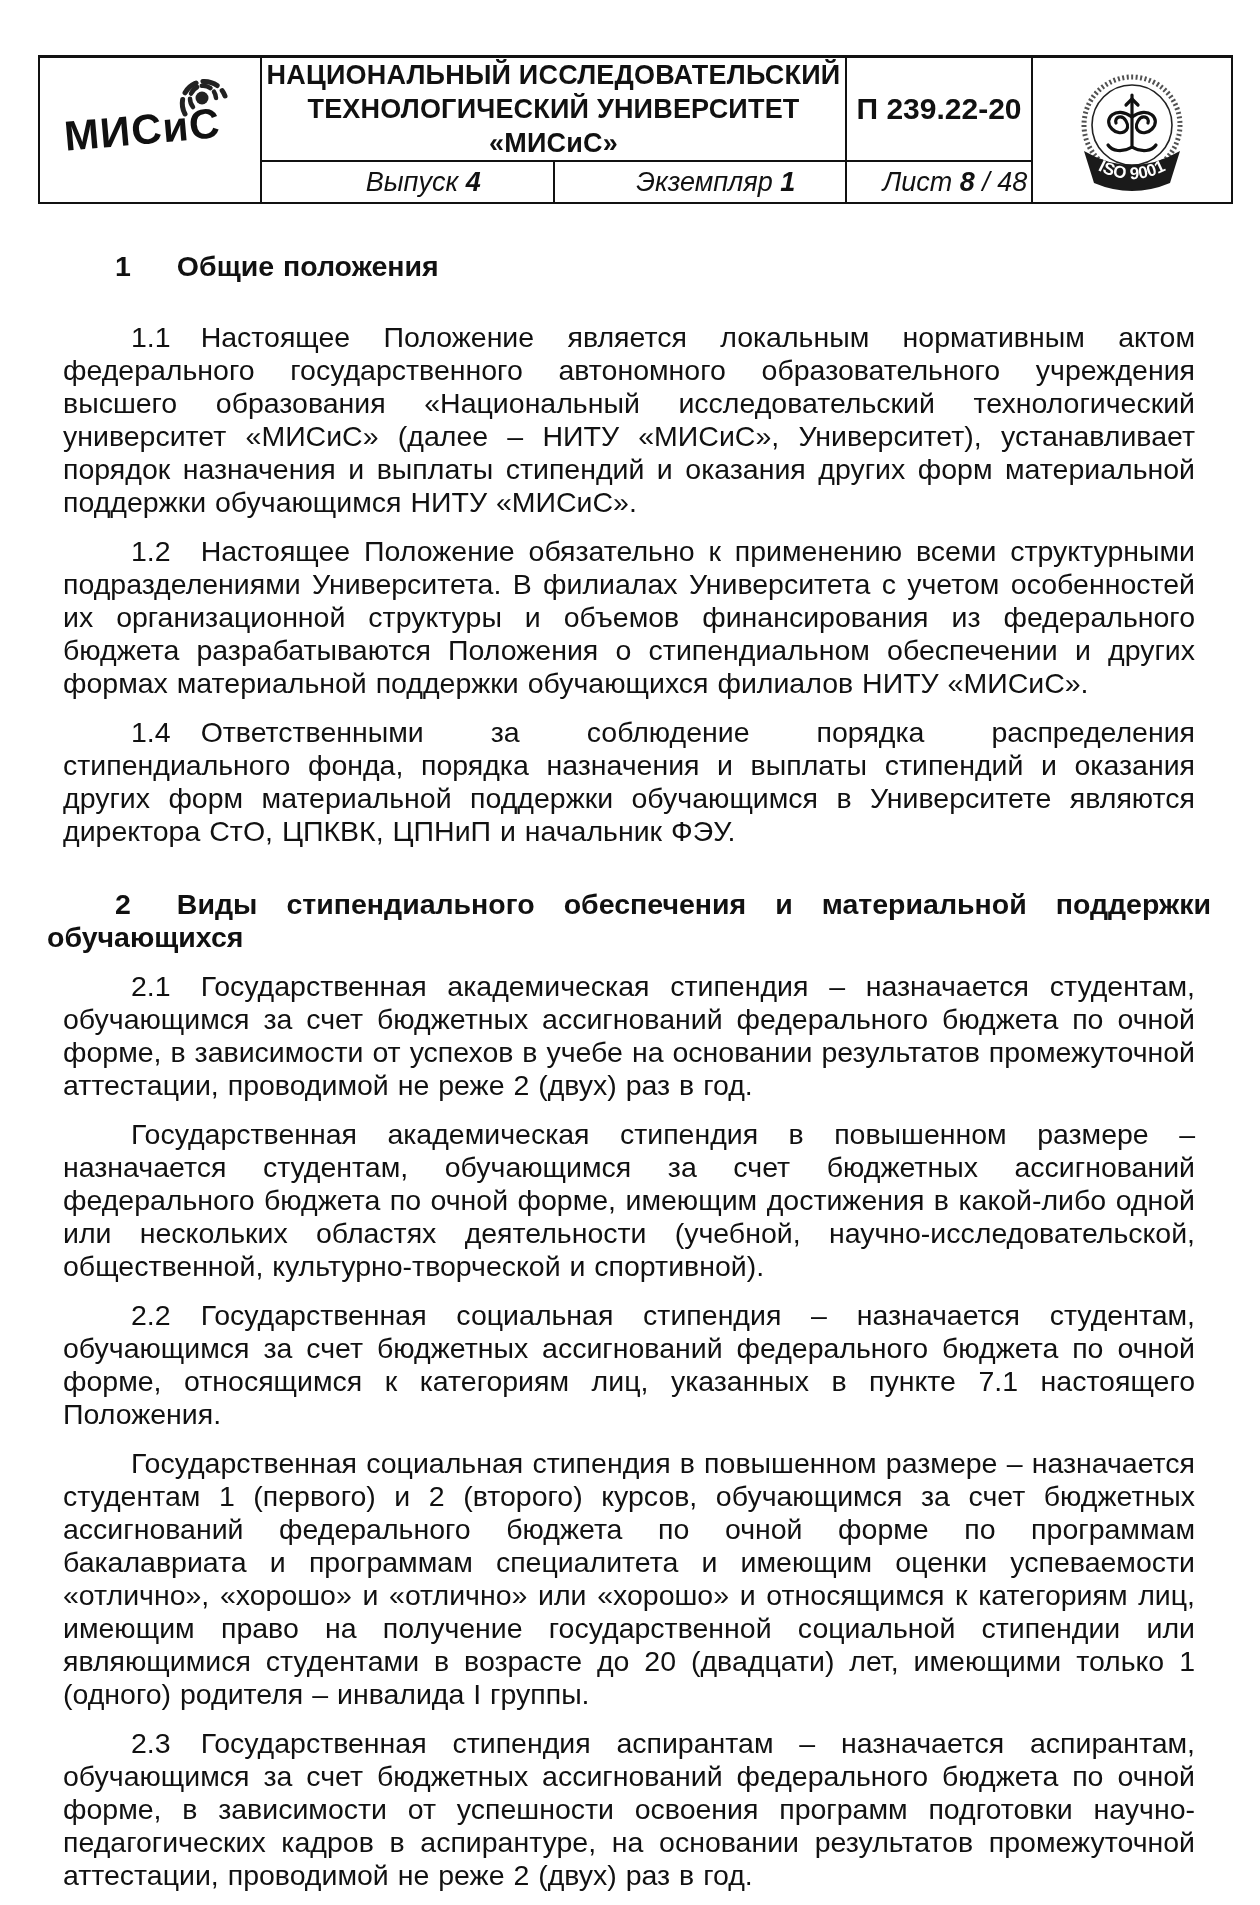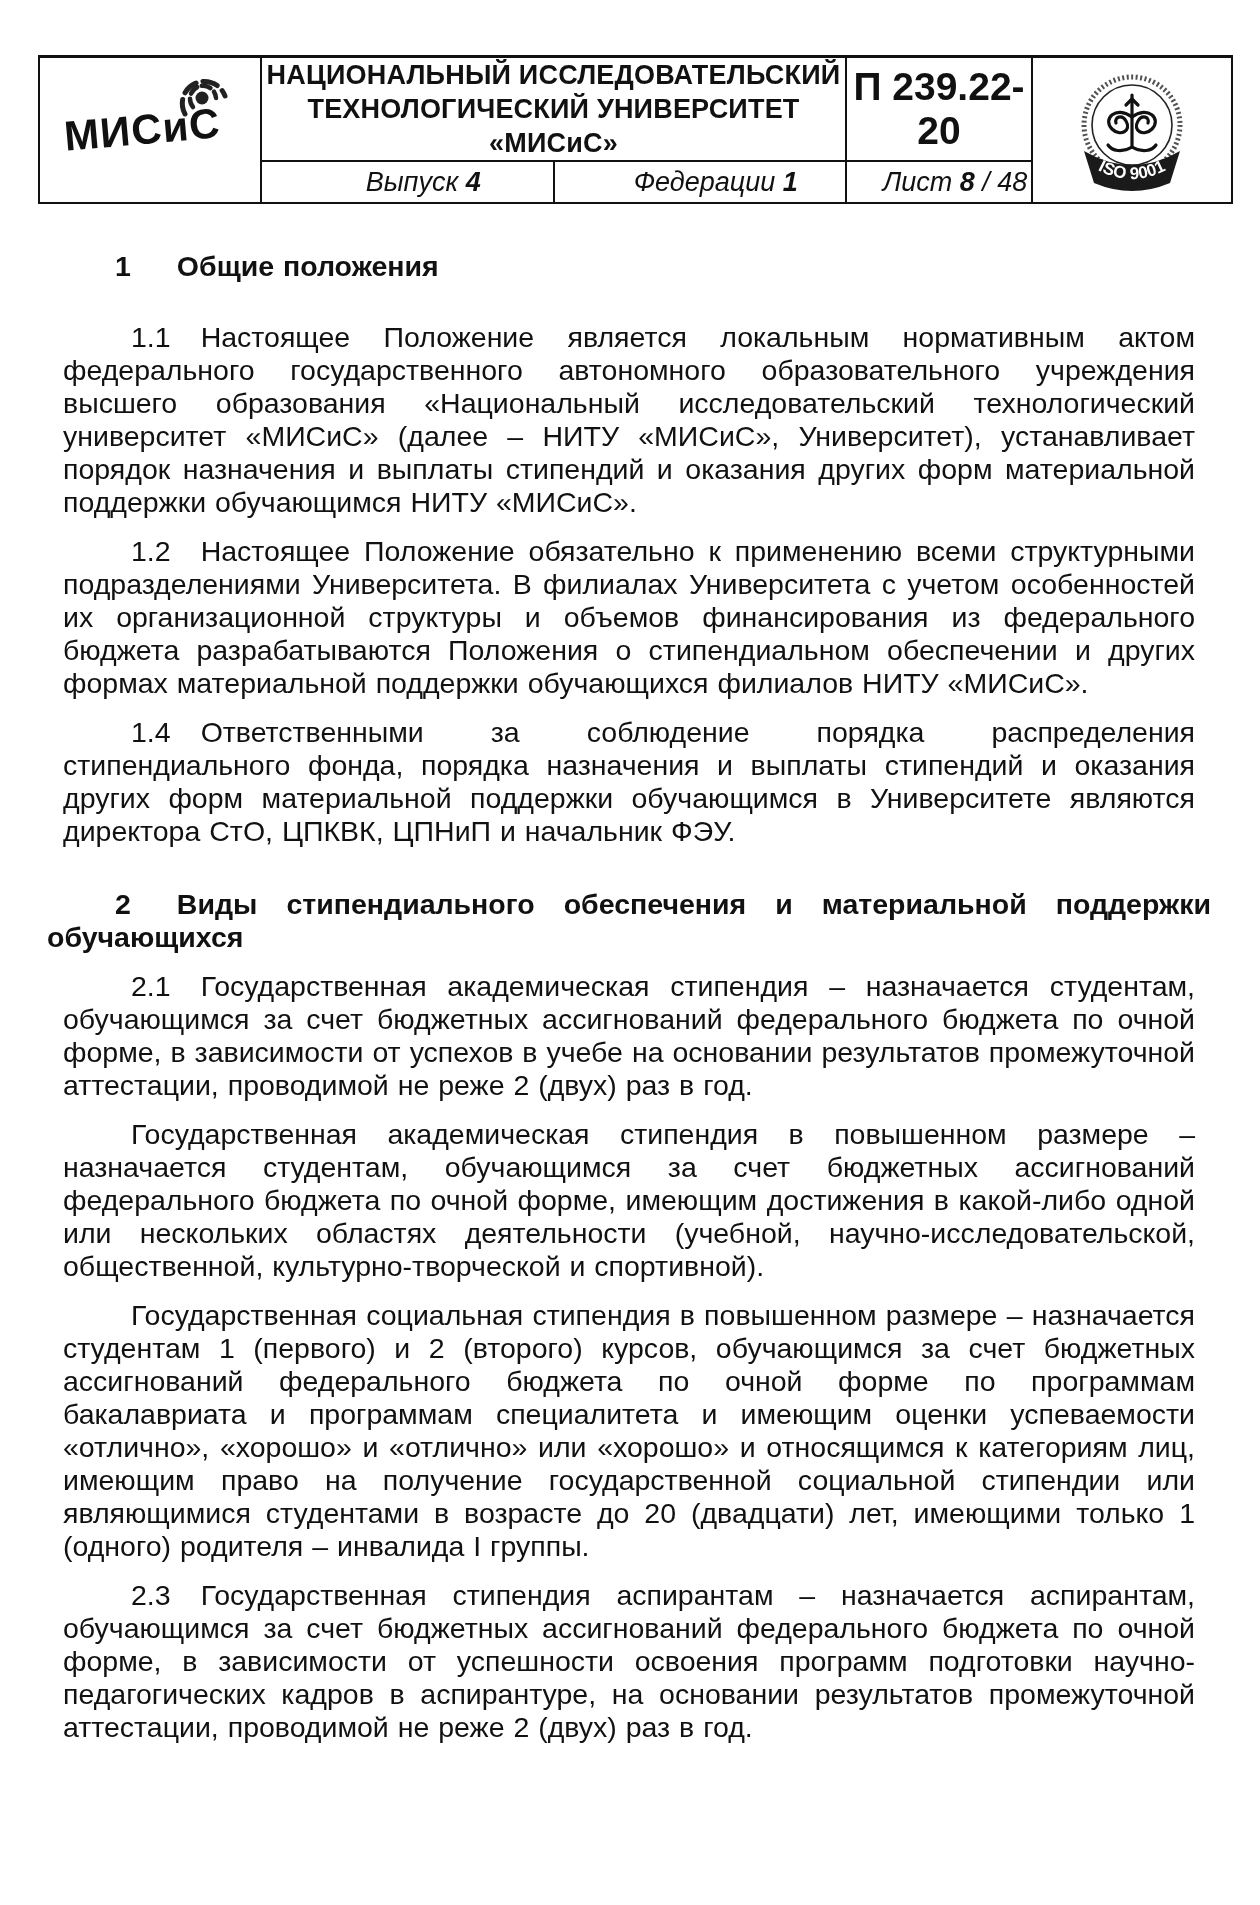--- a/index.html
+++ b/index.html
@@ -16,21 +16,21 @@
     border:2.5px solid #111;border-top:3.5px solid #111;
   }
   table.doc-header td{border:2px solid #111;padding:0;vertical-align:middle;}
   td.cell-logo{width:220px;height:113px;}
   td.cell-org{width:583px;height:73px;text-align:center;}
   td.cell-code{width:184px;text-align:center;}
   td.cell-seal{width:198px;text-align:center;}
   td.cell-issue,td.cell-copy,td.cell-sheet{height:40px;text-align:center;}
 
   .org-name{font-weight:bold;font-size:27px;line-height:34px;letter-spacing:.2px;}
-  .doc-code{font-weight:bold;font-size:39px;}
+  .doc-code{font-weight:bold;font-size:30px;}
   .hdr-meta{font-style:italic;font-size:27px;margin-left:32px;}
   .hdr-meta .num{font-weight:bold;}
 
   .logo-wrap{position:relative;width:100%;height:100%;}
   .logo-text{
     position:absolute;left:24px;top:48px;font-size:42px;font-weight:600;
     letter-spacing:1px;transform:rotate(-5deg);
   }
   .logo-swirl{position:absolute;right:22px;top:6px;}
 
@@ -95,38 +95,39 @@
             <textPath href="#seal-band-path" startOffset="50%" text-anchor="middle">ISO 9001</textPath>
           </text>
         </svg>
       </td>
     </tr>
     <tr>
       <td class="cell-issue">
         <span class="hdr-meta"><span>Выпуск</span> <span class="num">4</span></span>
       </td>
       <td class="cell-copy">
-        <span class="hdr-meta"><span>Федерации</span> <span class="num">1</span></span>
+        <span class="hdr-meta"><span>Экземпляр</span> <span class="num">1</span></span>
       </td>
       <td class="cell-sheet">
         <span class="hdr-meta"><span>Лист</span> <span class="num">8</span> <span>/ 48</span></span>
       </td>
     </tr>
   </tbody>
     </table>
 
   <div class="body-text">
 
     <p class="sec-heading" id="sec1-heading"><span class="pnum">1</span><span>Общие положения</span></p>
 
     <p class="para"><span class="pnum">1.1</span><span>Настоящее Положение является локальным нормативным актом федерального государственного автономного образовательного учреждения высшего образования «Национальный исследовательский технологический университет «МИСиС» (далее – НИТУ «МИСиС», Университет), устанавливает порядок назначения и выплаты стипендий и оказания других форм материальной поддержки обучающимся НИТУ «МИСиС».</span></p>
     <p class="para"><span class="pnum">1.2</span><span>Настоящее Положение обязательно к применению всеми структурными подразделениями Университета. В филиалах Университета с учетом особенностей их организационной структуры и объемов финансирования из федерального бюджета разрабатываются Положения о стипендиальном обеспечении и других формах материальной поддержки обучающихся филиалов НИТУ «МИСиС».</span></p>
     <p class="para"><span class="pnum">1.4</span><span>Ответственными за соблюдение порядка распределения стипендиального фонда, порядка назначения и выплаты стипендий и оказания других форм материальной поддержки обучающимся в Университете являются директора СтО, ЦПКВК, ЦПНиП и начальник ФЭУ.</span></p>
 
     <p class="sec-heading" id="sec2-heading"><span class="pnum">2</span><span>Виды стипендиального обеспечения и материальной поддержки обучающихся</span></p>
 
     <p class="para"><span class="pnum">2.1</span><span>Государственная академическая стипендия – назначается студентам, обучающимся за счет бюджетных ассигнований федерального бюджета по очной форме, в зависимости от успехов в учебе на основании результатов промежуточной аттестации, проводимой не реже 2 (двух) раз в год.</span></p>
     <p class="para"><span>Государственная академическая стипендия в повышенном размере – назначается студентам, обучающимся за счет бюджетных ассигнований федерального бюджета по очной форме, имеющим достижения в какой-либо одной или нескольких областях деятельности (учебной, научно-исследовательской, общественной, культурно-творческой и спортивной).</span></p>
+    <p class="para"><span class="pnum">2.2</span><span>Государственная социальная стипендия – назначается студентам, обучающимся за счет бюджетных ассигнований федерального бюджета по очной форме, относящимся к категориям лиц, указанных в пункте 7.1 настоящего Положения.</span></p>
     <p class="para"><span>Государственная социальная стипендия в повышенном размере – назначается студентам 1 (первого) и 2 (второго) курсов, обучающимся за счет бюджетных ассигнований федерального бюджета по очной форме по программам бакалавриата и программам специалитета и имеющим оценки успеваемости «отлично», «хорошо» и «отлично» или «хорошо» и относящимся к категориям лиц, имеющим право на получение государственной социальной стипендии или являющимися студентами в возрасте до 20 (двадцати) лет, имеющими только 1 (одного) родителя – инвалида I группы.</span></p>
     <p class="para"><span class="pnum">2.3</span><span>Государственная стипендия аспирантам – назначается аспирантам, обучающимся за счет бюджетных ассигнований федерального бюджета по очной форме, в зависимости от успешности освоения программ подготовки научно-педагогических кадров в аспирантуре, на основании результатов промежуточной аттестации, проводимой не реже 2 (двух) раз в год.</span></p>
 
   </div>
 </div>
 
 </body></html>

